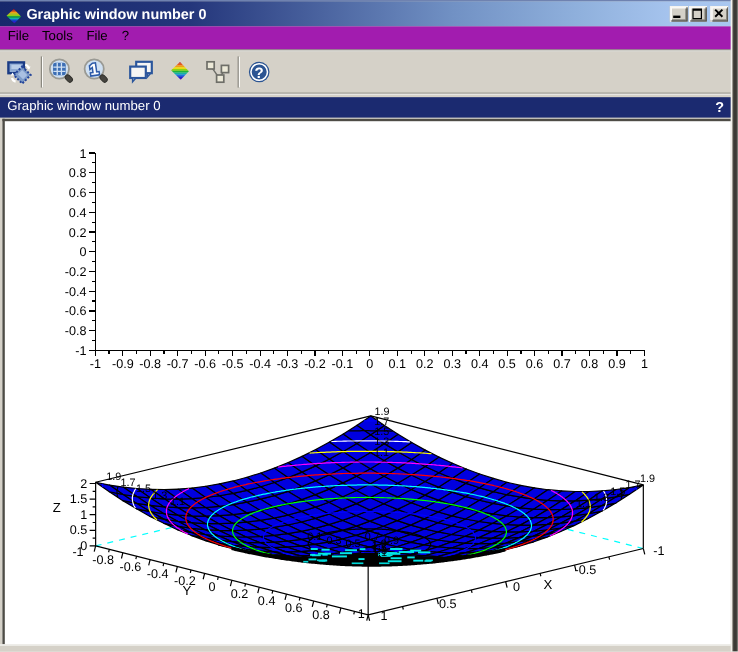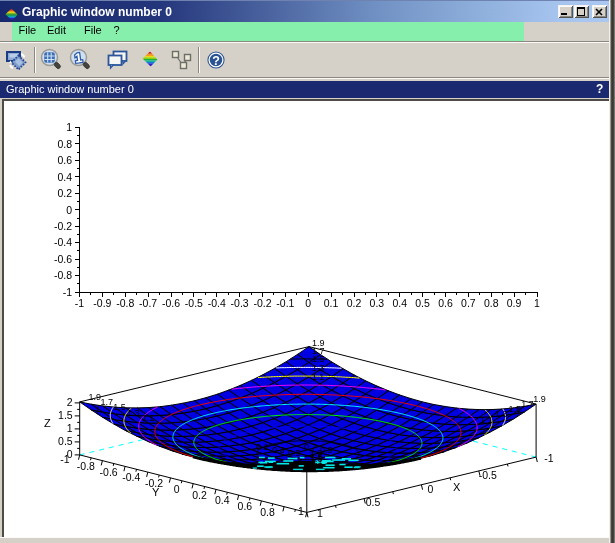--- a/index.html
+++ b/index.html
@@ -3,21 +3,21 @@
 html,body{margin:0;padding:0}
 body{width:615px;height:543px;background:#d5d1c8;position:relative;overflow:hidden;font-family:"Liberation Sans",sans-serif}
 #dstrip{position:absolute;left:609px;top:0;width:6px;height:543px;background:linear-gradient(90deg,#f2f0eb 0 1px,#9a978f 1px 2px,#4a4842 2px 3px,#3b3934 3px 4px,#44423d 4px 5px,#787670 5px 6px)}
 #title{position:absolute;left:0;top:0;width:609px;height:22px;background:linear-gradient(90deg,#17286c 0%,#24367b 26%,#7191c4 62%,#8fb0dc 79%,#a6c4ee 92%,#a9c7f0 100%);box-sizing:border-box;border-top:1px solid #6f82b0}
 #title .txt{position:absolute;left:22px;top:4px;color:#fff;font-size:12px;font-weight:bold;white-space:nowrap}
 #title .ico{position:absolute;left:5px;top:6px}
 .wbtn{position:absolute;top:5px;width:15px;height:13px;background:#d5d1c8;box-shadow:inset 1px 1px 0 #f5f4f0, inset -1px -1px 0 #55534e, inset 2px 2px 0 #fbfaf8, inset -2px -2px 0 #8a8880}
 #bmin{left:558px}#bmax{left:574px}#bclose{left:592px}
 #bmin .g{position:absolute;left:3px;bottom:3px;width:6px;height:2px;background:#000}
 #bmax .g{position:absolute;left:3px;top:2px;width:6px;height:6px;border:1px solid #000;border-top-width:2px}
-#menu{position:absolute;left:12px;top:22px;width:512px;height:19px;background:#86efac}
+#menu{position:absolute;left:0;top:22px;width:609px;height:19px;background:#a21caf}
 #menu span{position:absolute;top:2px;font-size:11px;color:#000}
 #groove1{position:absolute;left:0;top:41px;width:609px;height:1px;background:#8a887f;border-bottom:1px solid #fbfaf7}
 #toolbar{position:absolute;left:0;top:43px;width:609px;height:34px;background:#d5d1c8}
 #toolbar .sep{position:absolute;top:4px;width:1px;height:26px;background:#8a887f;border-right:1px solid #fbfaf7}
 #toolbar .ti{position:absolute;top:4px}
 #groove2{position:absolute;left:0;top:77px;width:609px;height:1px;background:#8a887f;border-bottom:1px solid #fbfaf7}
 #infobar{position:absolute;left:0;top:81px;width:609px;height:17px;background:#1b2a70;color:#fff}
 #infobar .t{position:absolute;left:6px;top:2px;font-size:11px}
 #infobar .q{position:absolute;left:596px;top:1px;font-size:12px;font-weight:bold}
 #canvas{position:absolute;left:2px;top:99px;width:607px;height:438px;background:#fff;border-top:2px solid #4e4c46;border-left:2px solid #4e4c46;box-sizing:border-box}
@@ -53,21 +53,21 @@
 <div class="wbtn" id="bmax">
     <span class="g"></span>
   </div>
 <div class="wbtn" id="bclose"><svg width="15" height="13" viewBox="0 0 15 13">
       <path d="M4,3 L10,9 M10,3 L4,9" stroke="#000" stroke-width="1.6"></path>
     </svg></div>
 <div id="groove1"></div>
 <div id="groove2"></div>
 <div id="menu">
     <span style="left:6.5px">File</span>
-    <span style="left:35px">Edit</span>
+    <span style="left:35px">Tools</span>
     <span style="left:72px">File</span>
     <span style="left:101.5px">?</span>
   </div>
 <div id="toolbar">
     <span class="ti" style="left:4px"><svg width="26" height="26" viewBox="0 0 26 26">
 <rect x="3" y="5" width="13" height="9" fill="#8fabd4" stroke="#1b3c85" stroke-width="2"></rect>
 <rect x="5.5" y="7" width="8" height="3.5" fill="#b9cde8" stroke="none"></rect>
 <g transform="rotate(45 14.5 15.5)">
           <rect x="9.5" y="10.5" width="10" height="10" fill="#7e9cc8" stroke="#24459a" stroke-width="1.7" stroke-dasharray="1.7,1.3"></rect>
           <rect x="11.5" y="12.5" width="6" height="5" fill="#a9c0e2"></rect>

